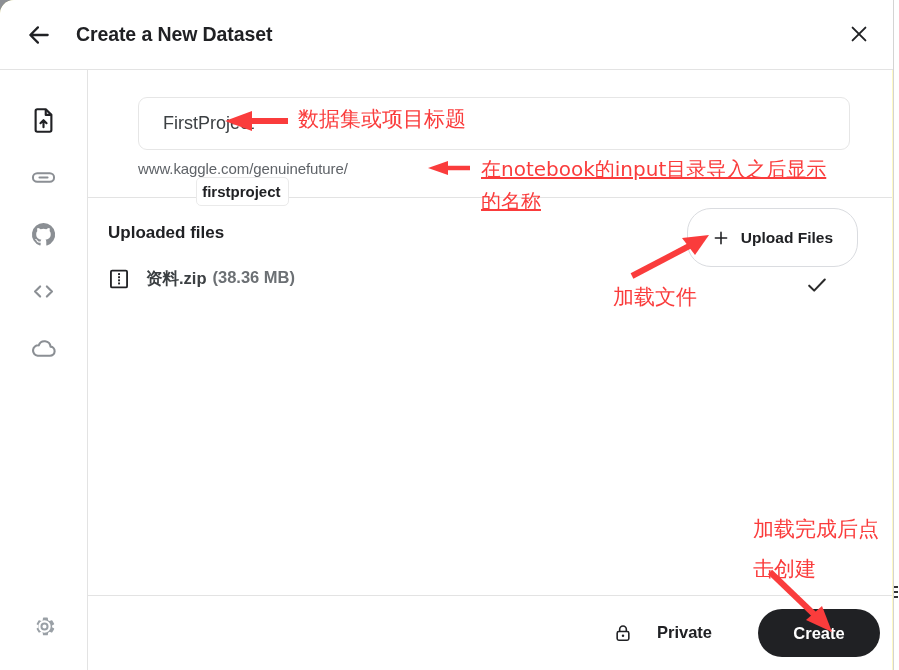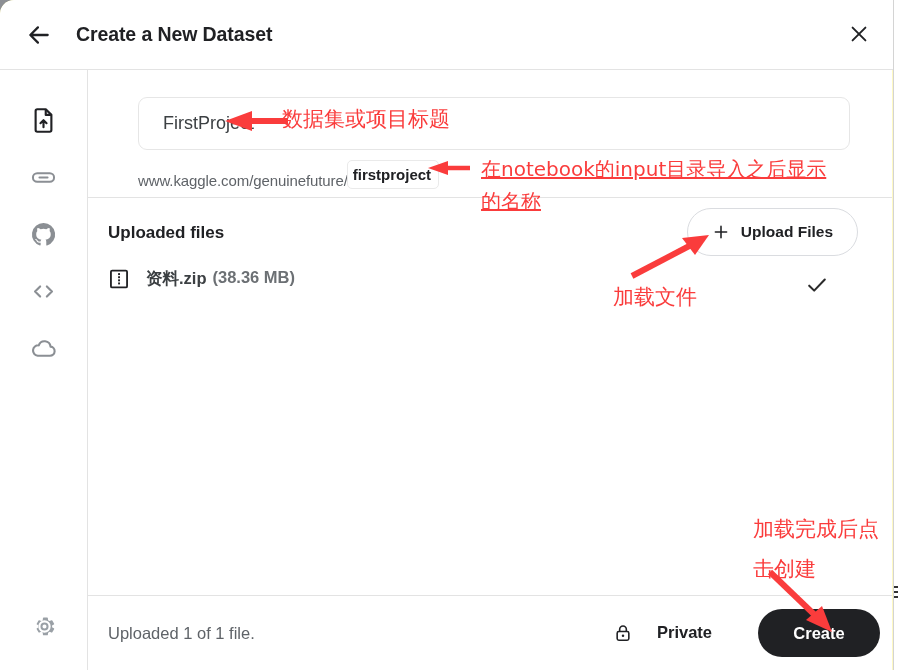--- a/index.html
+++ b/index.html
@@ -87,23 +87,24 @@
     border-radius: 9px;
     background: #fff;
     font-family: "Liberation Sans", sans-serif;
     font-size: 18px; color: #3c4043;
     padding: 0 24px;
     outline: none;
   }
 
   .url-row {
     position: absolute; left: 50px; top: 90px;
-    display: flex; align-items: flex-end;
+    display: flex; align-items: center;
     font-size: 15px; color: #5f6368;
     white-space: nowrap;
+    flex-direction: column;
   }
   .url-prefix { letter-spacing: -0.1px; }
   .url-slug {
     border: 1px solid #eaeaea;
     border-radius: 5px;
     padding: 5px 7px 5px 5px;
     color: #202124;
     font-weight: bold;
     font-size: 15px;
     background: #fff;
@@ -113,21 +114,21 @@
   .divider { height: 1px; background: #e3e3e3; flex: none; }
 
   .files-section { position: relative; flex: 1; }
 
   .files-head {
     position: absolute; left: 20px; top: 25px;
     font-size: 17px; font-weight: bold; color: #202124;
   }
   .upload-btn {
     position: absolute; right: 34px; top: 10px;
-    height: 48px;
+    height: 59px;
     border: 1px solid #dadce0;
     border-radius: 24px;
     background: #fff;
     display: flex; align-items: center; gap: 11px;
     padding: 0 24px;
     cursor: pointer;
     font-size: 15.5px; font-weight: bold; color: #202124;
   }
 
   .file-row {
@@ -303,21 +304,20 @@
           </svg>
           <span class="file-name">资料.zip</span>
           <span class="file-name file-size" style="margin-left:6px">(38.36 MB)</span>
           <svg class="file-check" width="26" height="26" viewBox="0 0 24 24">
             <path d="M4.8 12.6l4.6 4.6 9.8-10.2" fill="none" stroke="#2b2b2b" stroke-width="1.9" stroke-linecap="round" stroke-linejoin="round"></path>
           </svg>
         </div>
       </div>
 
       <div class="footer">
-        <div class="footer-status">Uploaded 1 of 1 file.</div>
 
         <div class="privacy">
           <svg width="20" height="20" viewBox="0 0 24 24">
             <rect x="5" y="10.2" width="14" height="10.4" rx="2" fill="none" stroke="#202124" stroke-width="1.9"></rect>
             <path d="M8 10.2V7.6a4 4 0 0 1 8 0v2.6" fill="none" stroke="#202124" stroke-width="1.9"></path>
             <circle cx="12" cy="15.2" r="1.5" fill="#202124"></circle>
           </svg>
           <span>Private</span>
         </div>
 
@@ -352,21 +352,21 @@
       <path d="M709 235 L682 238 L695 255 Z" fill="#fa3c3c"></path>
     </g>
 
     <g>
       <path d="M770 572 L820 620" stroke="#fa3c3c" stroke-width="6" stroke-linecap="butt" fill="none"></path>
       <path d="M832 632 L822 606 L806 620 Z" fill="#fa3c3c"></path>
     </g>
   </svg>
 
   <div class="anno">
-    <div class="anno-text" style="left:282px; top:106px; font-size:21px;">数据集或项目标题</div>
+    <div class="anno-text" style="left:298px; top:106px; font-size:21px;">数据集或项目标题</div>
 
     <div class="anno-text" style="left:481px; top:153px; font-size:20px; line-height:32px;text-decoration:underline;">在notebook的input目录导入之后显示
 的名称</div>
 
     <div class="anno-text" style="left:613px; top:284px; font-size:21px;">加载文件</div>
 
     <div class="anno-text" style="left:753px; top:509px; font-size:21px; line-height:40px;">加载完成后点
 击创建</div>
   </div>
 

